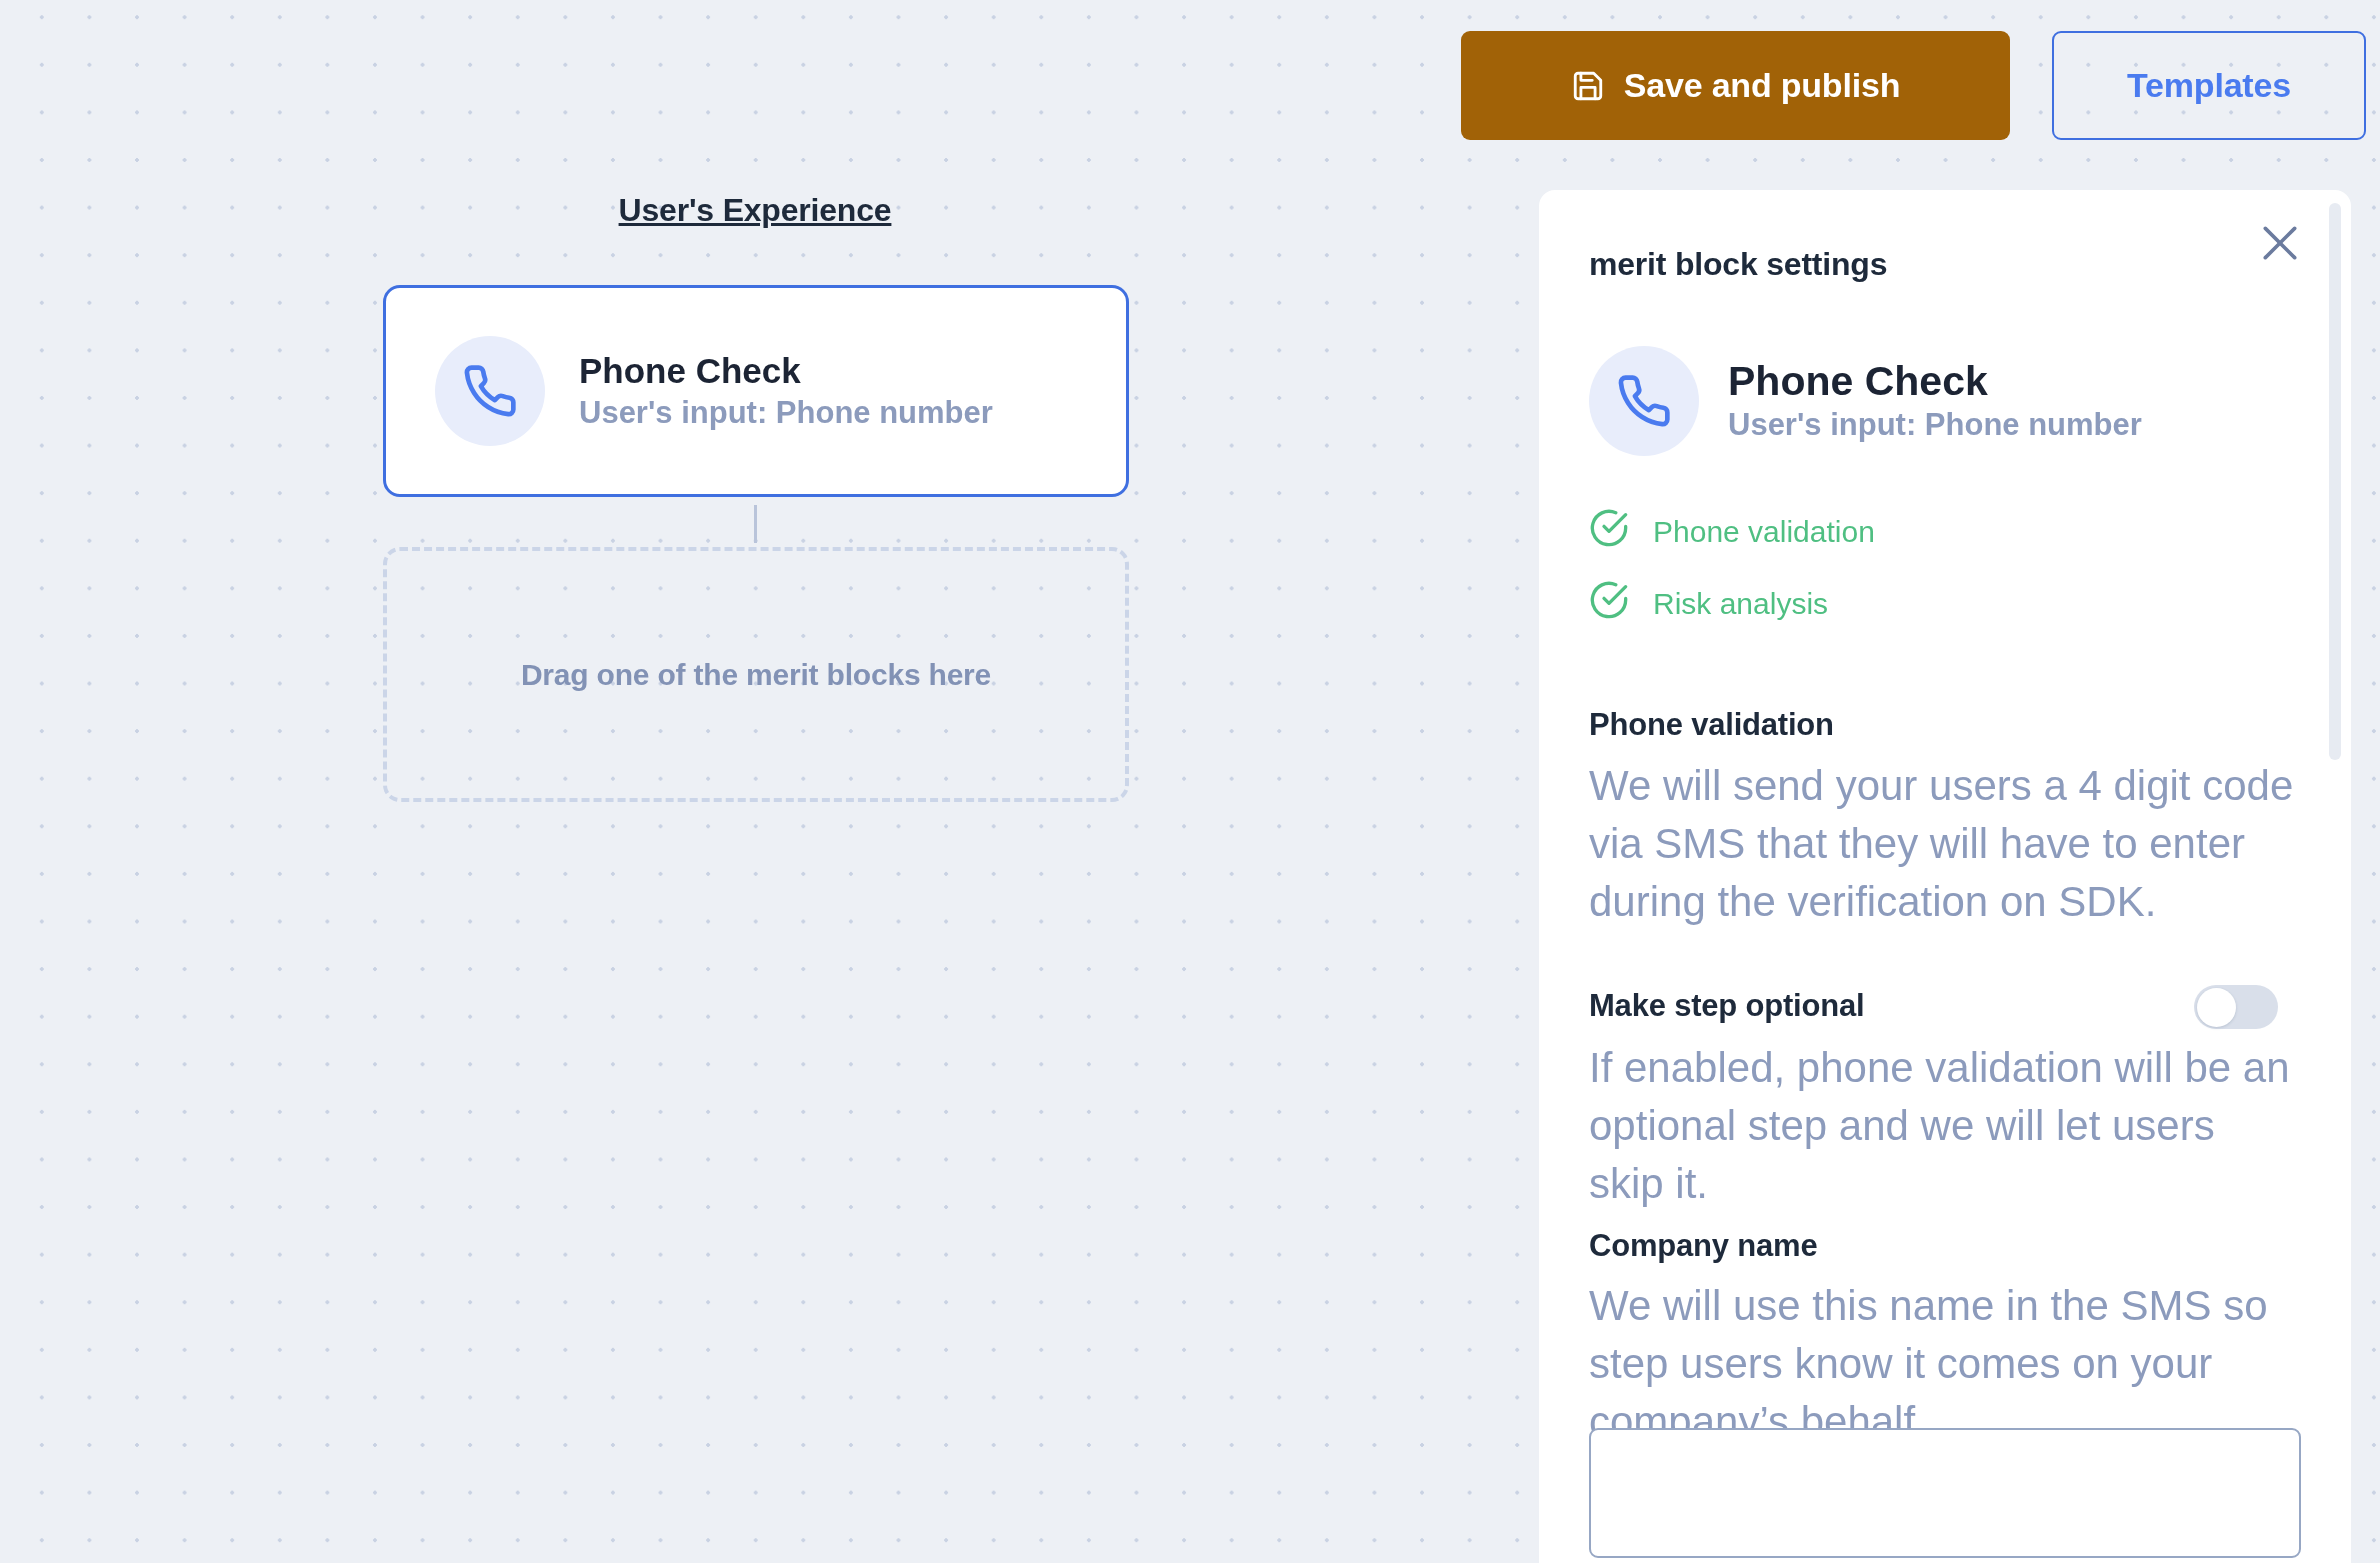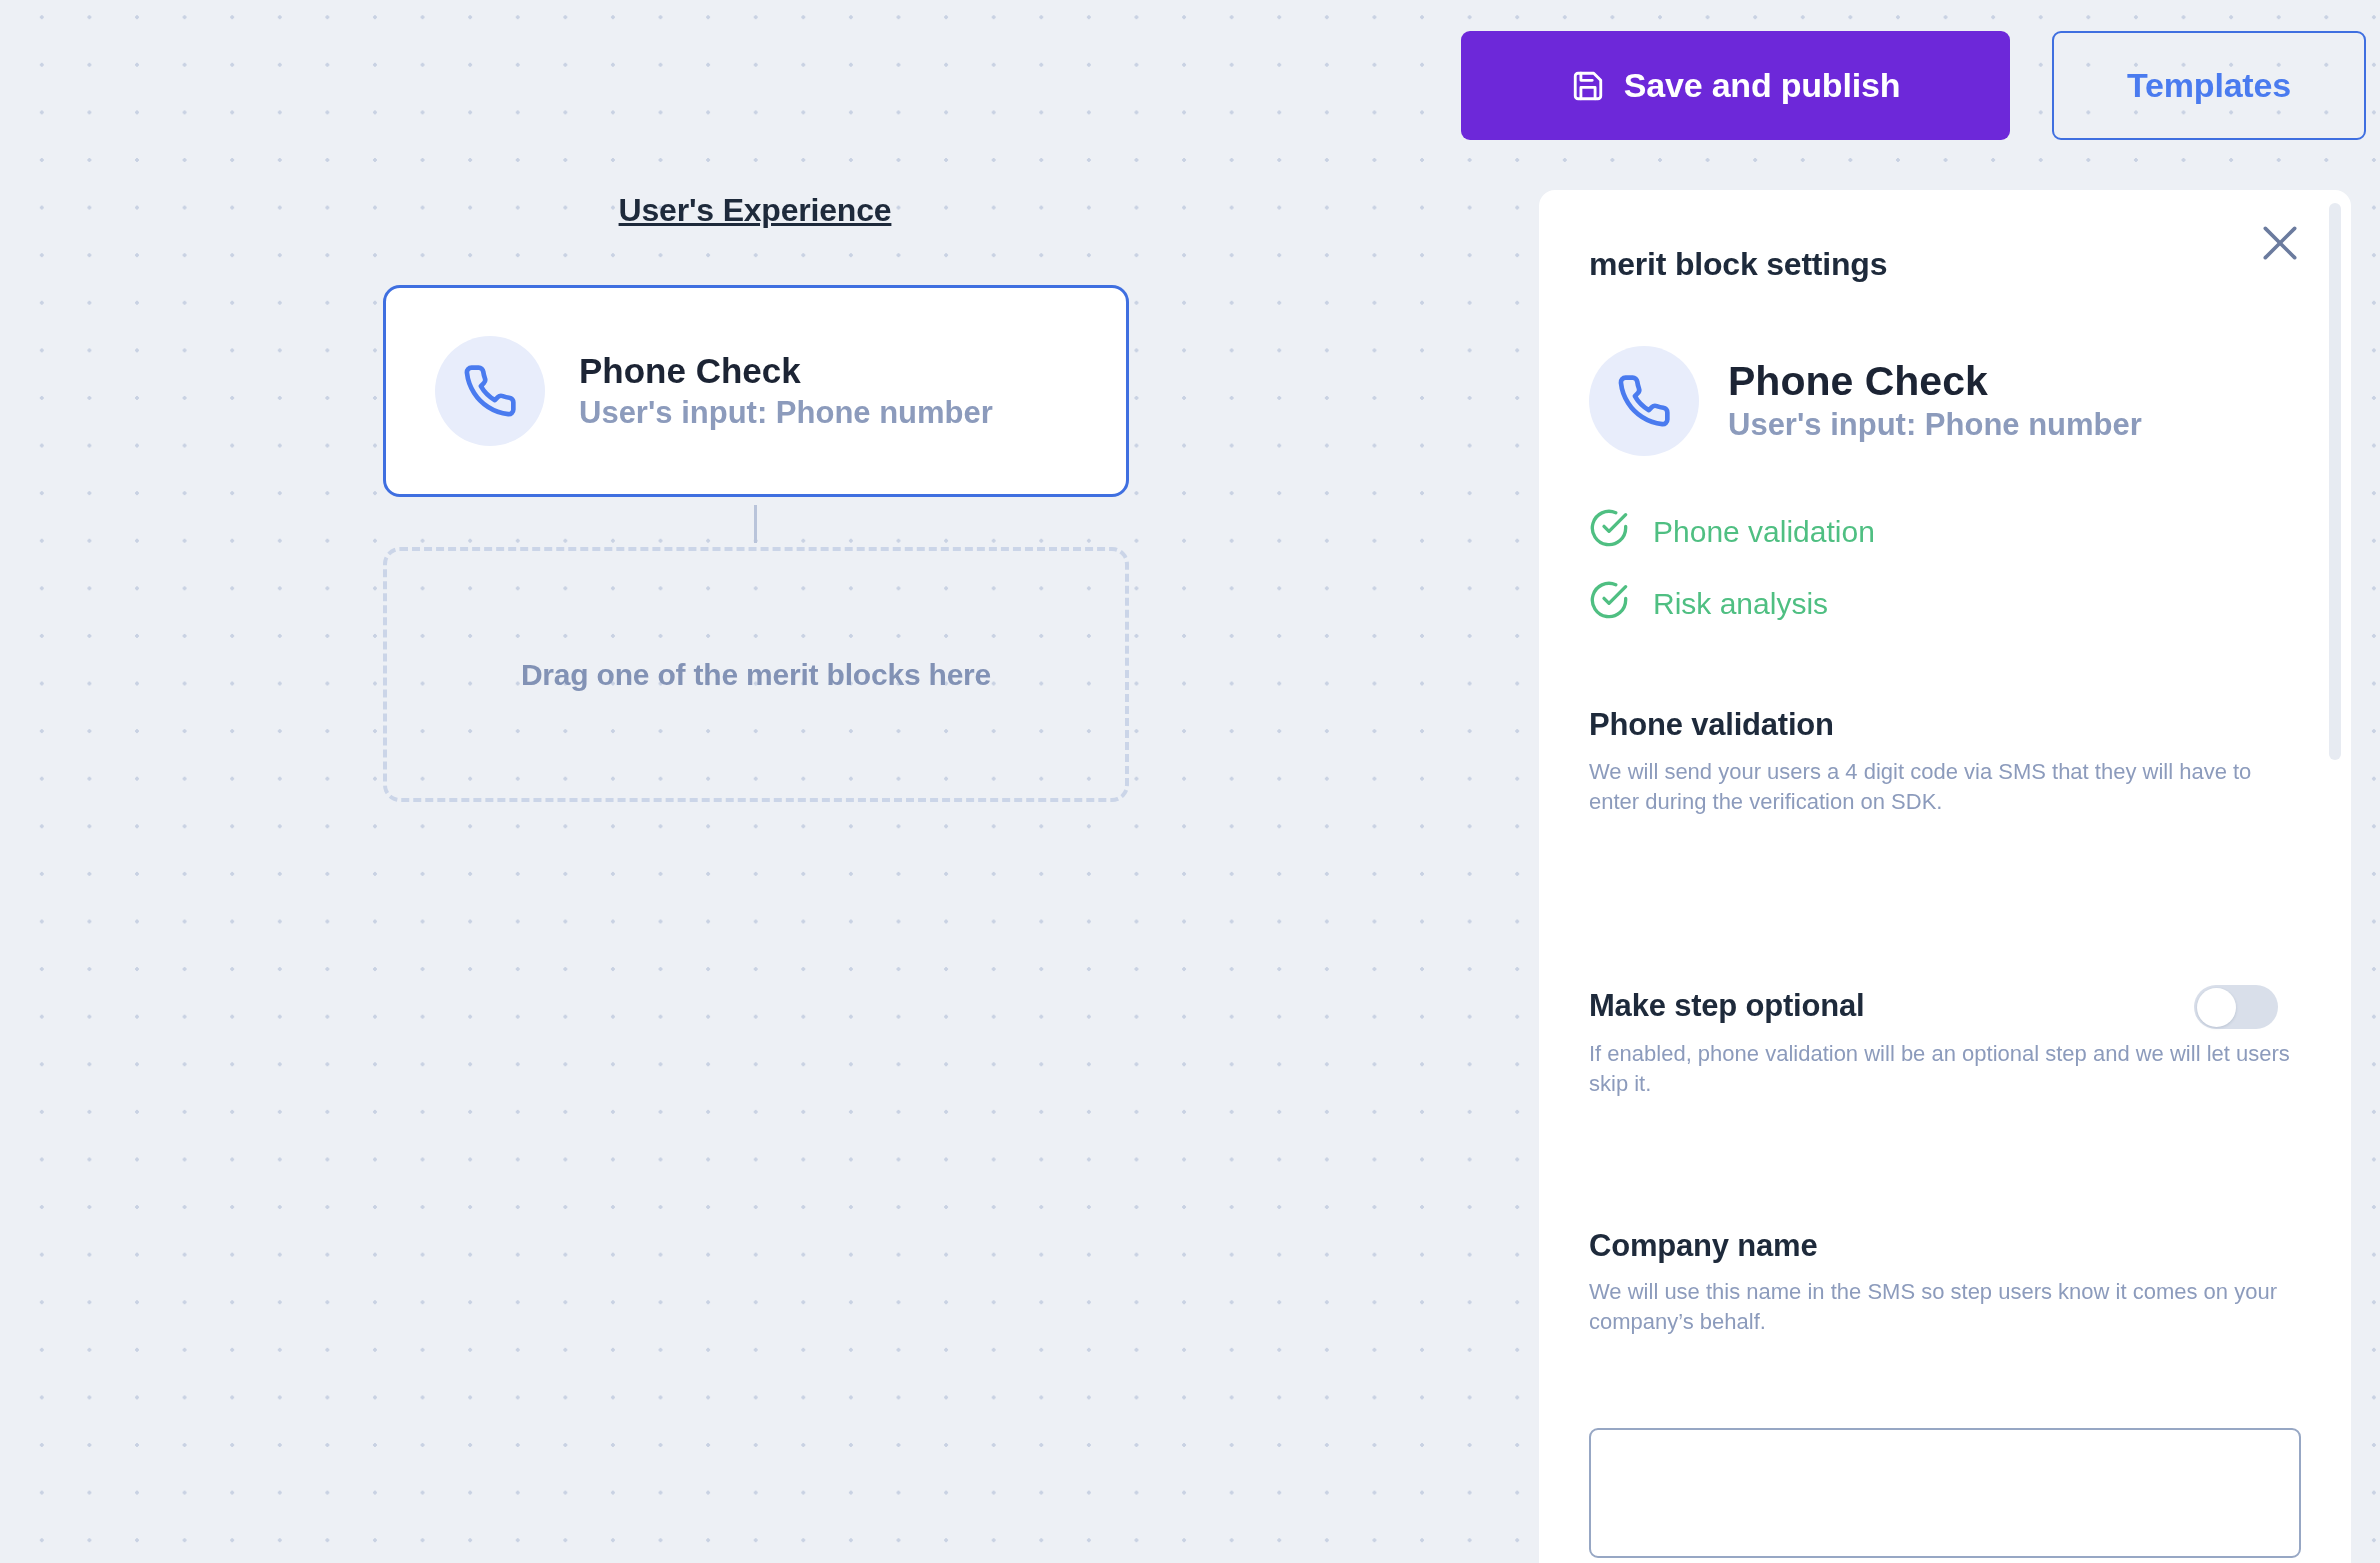--- a/index.html
+++ b/index.html
@@ -15,21 +15,21 @@
     position:absolute; inset:0;
     background-color:#edf0f5;
     background-image: radial-gradient(#c9d2e3 1.6px, transparent 1.7px);
     background-size: 47.6px 47.6px;
     background-position: 18px 41px;
   }
 
   
   #save-btn {
     position:absolute; left:1461px; top:31px; width:549px; height:109px;
-    background:#6d28d9; border:none; border-radius:9px;
+    background:#a16207; border:none; border-radius:9px;
     color:#ffffff; font-size:34px; font-weight:bold;
     display:flex; align-items:center; justify-content:center; gap:19px;
     cursor:pointer; letter-spacing:-0.2px;
   }
   #save-btn .ic { display:flex; }
   #tpl-btn {
     position:absolute; left:2052px; top:31px; width:314px; height:109px;
     background:transparent; border:2.2px solid #3f6fe0; border-radius:9px;
     color:#4a7bef; font-size:34px; font-weight:bold; cursor:pointer;
     display:flex; align-items:center; justify-content:center;
@@ -93,21 +93,21 @@
 
   .feature {
     position:absolute; left:50px;
     display:flex; align-items:center; gap:24px;
     color:#4fbf82; font-size:30px;
   }
   #feat1 { top:318px; }
   #feat2 { top:390px; }
 
   .sec-h { position:absolute; left:50px; font-size:31px; font-weight:bold; color:#1e2a3b; letter-spacing:-0.2px;}
-  .sec-p { position:absolute; left:50px; font-size:22px; color:#8c9bbc; line-height:1.38; width:712px;}
+  .sec-p { position:absolute; left:50px; font-size:42px; color:#8c9bbc; line-height:1.38; width:712px;}
 
   #h1 { top:517px; }
   #p1 { top:567px; }
   #h2 { top:798px; }
   #p2 { top:849px; }
   #h3 { top:1038px; }
   #p3 { top:1087px; }
 
   #toggle {
     position:absolute; left:655px; top:795px; width:84px; height:44px;

